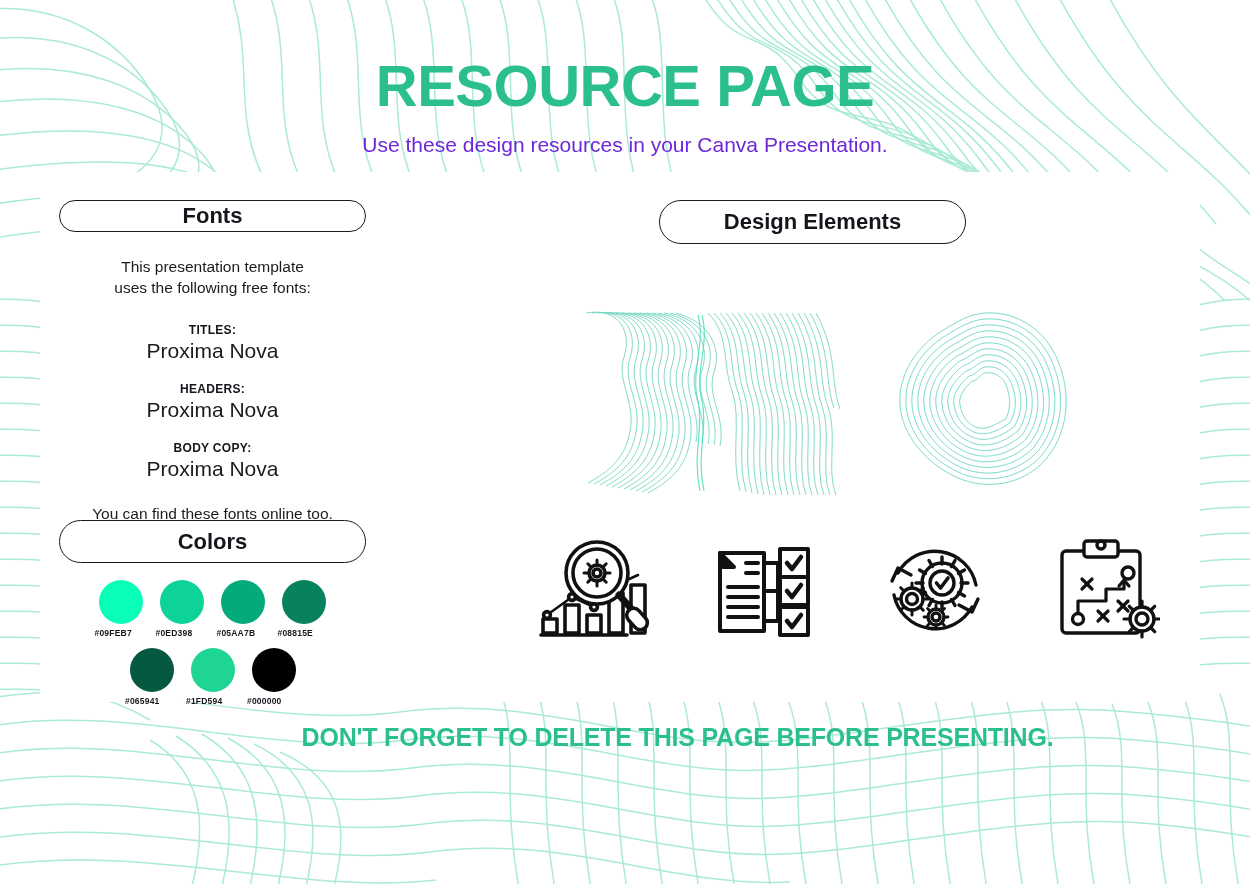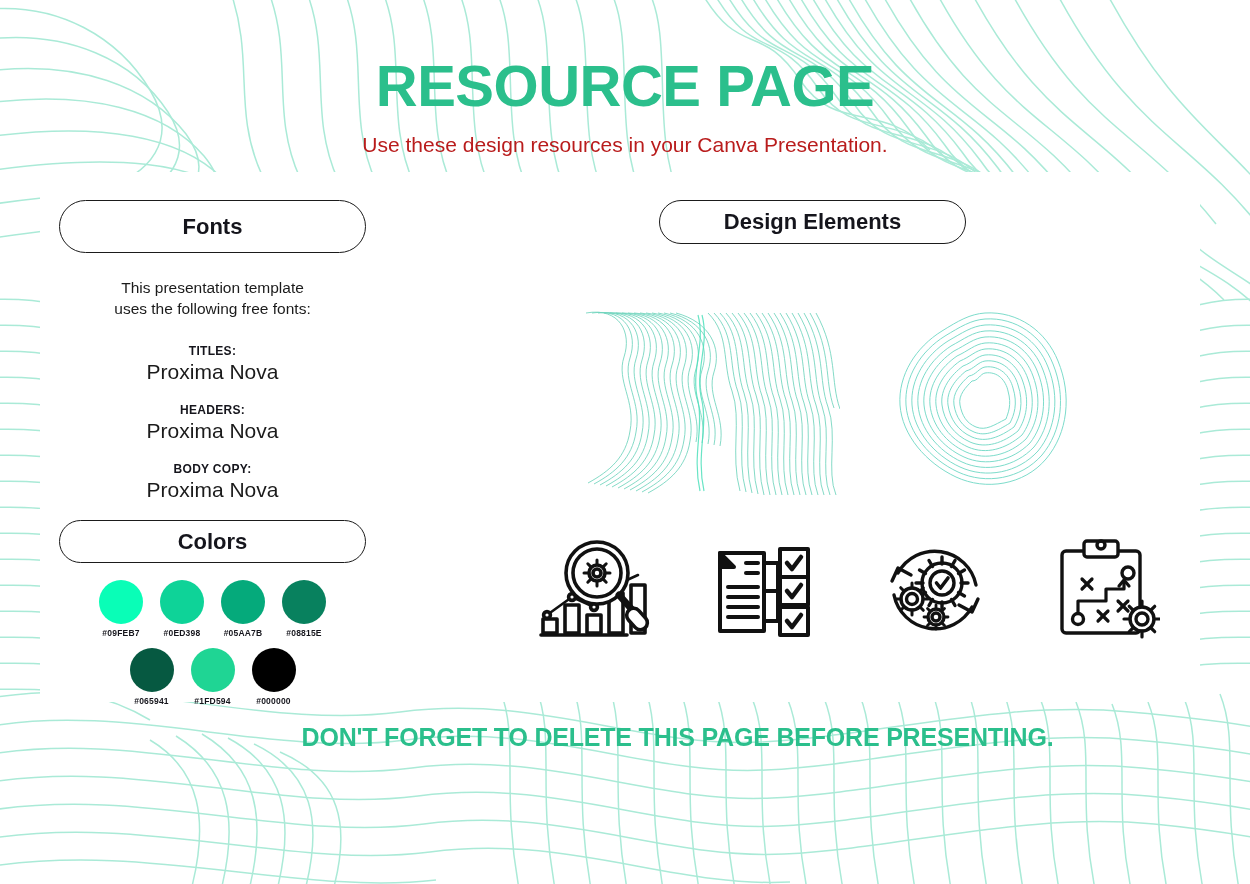--- a/index.html
+++ b/index.html
@@ -36,40 +36,40 @@
     margin-top:56px;
     font-size:58px;
     font-weight:bold;
     letter-spacing:-0.5px;
     color:#2BBF8C;
     line-height:1.05;
   }
   .subtitle {
     margin-top:16px;
     font-size:21px;
-    color:#b91c1c;
+    color:#6d28d9;
     font-weight:400;
   }
 
   
   .pill {
     border:1.6px solid #1b1b1b;
     border-radius:28px;
     background:#ffffff;
     display:flex; align-items:center; justify-content:center;
     font-weight:bold;
     color:#15151c;
   }
 
   
   .col-left {
     position:absolute; left:59px; top:200px;
     width:307px; z-index:5;
   }
-  .pill-fonts { height:53px; font-size:22px; }
+  .pill-fonts { height:32px; font-size:22px; }
 
   .fonts-intro {
     margin-top:25px;
     text-align:center;
     font-size:15.5px;
     color:#1b1b1b;
     line-height:1.35;
   }
   .font-group { margin-top:19px; text-align:center; }
   .font-group.first { margin-top:24px; }
@@ -95,21 +95,21 @@
 
   
   .colors-block { position:absolute; left:59px; top:520px; width:307px; z-index:5; }
   .pill-colors { height:43px; font-size:22px; }
   .swatch-row {
     display:flex; justify-content:center;
     gap:8px;
     margin-top:17px;
   }
   .swatch-row.row2 { margin-top:10px; }
-  .swatch-cell { width:53px; text-align:center; }
+  .swatch-cell { width:53px; }
   .swatch-dot {
     width:44px; height:44px;
     border-radius:50%;
     margin:0 auto;
   }
   .swatch-hex {
     margin-top:4px;
     font-size:8.5px;
     font-weight:bold;
     color:#15151c;

